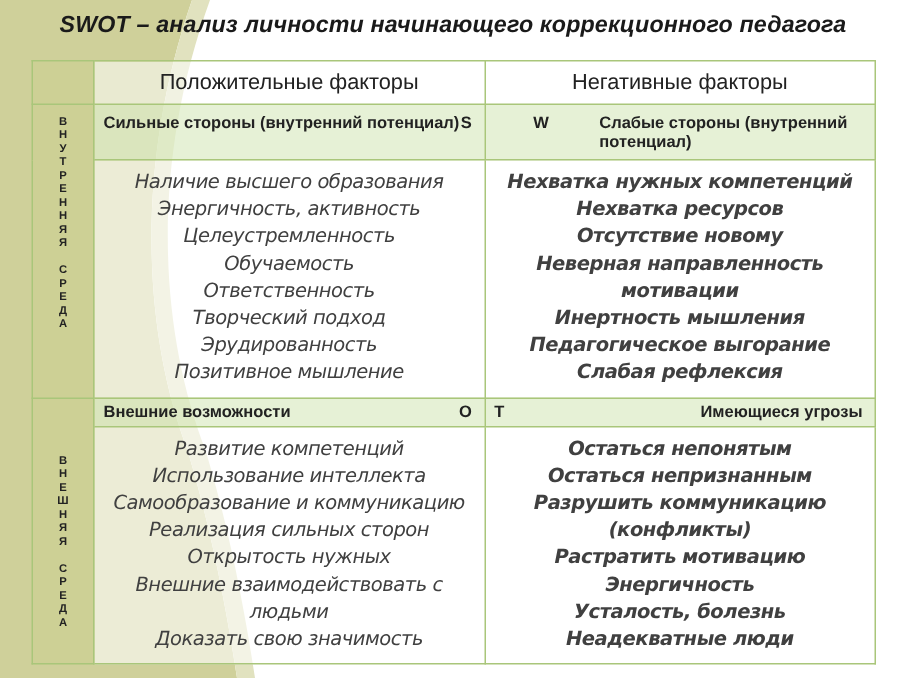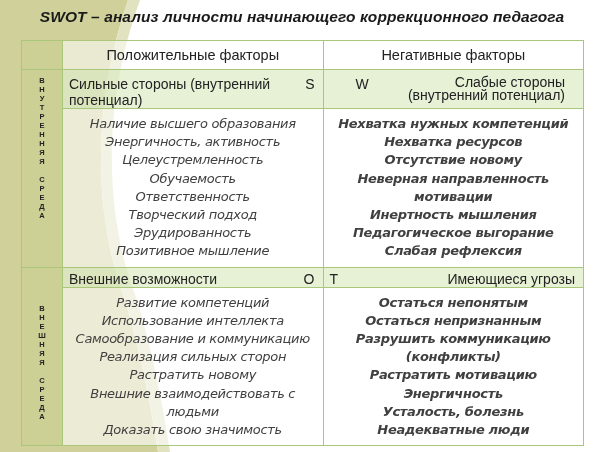--- a/index.html
+++ b/index.html
@@ -5,25 +5,25 @@
   html,body{margin:0;padding:0;}
   body{width:604px;height:452px;position:relative;overflow:hidden;background:#ffffff;font-family:"Liberation Sans",sans-serif;}
   .bg-wedge{position:absolute;left:0;top:0;width:604px;height:452px;}
   .title{position:absolute;left:0;top:8px;width:604px;text-align:center;font-weight:bold;font-size:15.5px;color:#1a1a1a;letter-spacing:0.1px;font-style:italic;}
   table.swot{position:absolute;left:21px;top:40px;width:563px;border-collapse:collapse;table-layout:fixed;}
   table.swot td{border:1px solid #a9c67a;padding:0;vertical-align:top;}
   .side{width:40px;background:rgba(200,210,140,0.35);text-align:center;font-weight:bold;font-size:7.5px;line-height:9px;color:#222;}
   .side-text{display:inline-block;white-space:pre;}
   .colhead{height:28px;text-align:center;vertical-align:middle !important;font-size:14.5px;color:#222;background:rgba(255,255,255,0.55);}
   .corner{background:rgba(200,210,140,0.35);}
-  .sub{background:rgba(222,236,200,0.75);font-weight:normal;font-size:14px;color:#222;height:36px;}
+  .sub{background:rgba(222,236,200,0.75);font-weight:bold;font-size:11px;color:#222;height:36px;}
   .sub-inner{display:flex;justify-content:space-between;padding:6px 8px 0 6px;}
   .sub-inner.w{justify-content:flex-start;gap:0;}
   .w-letter{width:44px;padding-left:26px;}
-  .w-title{flex:1;text-align:right;line-height:13px;padding-right:10px;}
+  .w-title{flex:1;text-align:left;line-height:13px;padding-right:10px;}
   .list{text-align:center;font-style:italic;font-size:13px;line-height:18.2px;color:#404040;padding:6px 4px 6px 4px !important;font-family:"DejaVu Sans",sans-serif;letter-spacing:-0.3px;}
   .list-right{background:rgba(255,255,255,0.92);font-weight:bold;}
   .list-left{background:rgba(255,255,255,0.6);}
   .list div{white-space:nowrap;}
   .sub2{height:18px;}
   .sub2 .sub-inner{padding-top:3px;}
 </style>
 </head>
 <body>
 
@@ -123,21 +123,21 @@
         <span>Имеющиеся угрозы</span>
       </div>
     </td>
   </tr>
   <tr>
     <td class="list list-left">
       <div>Развитие компетенций</div>
       <div>Использование интеллекта</div>
       <div>Самообразование и коммуникацию</div>
       <div>Реализация сильных сторон</div>
-      <div>Растратить новому</div>
+      <div>Открытость нужных</div>
       <div>Внешние взаимодействовать с</div>
       <div>людьми</div>
       <div>Доказать свою значимость</div>
     </td>
     <td class="list list-right">
       <div>Остаться непонятым</div>
       <div>Остаться непризнанным</div>
       <div>Разрушить коммуникацию</div>
       <div>(конфликты)</div>
       <div>Растратить мотивацию</div>

